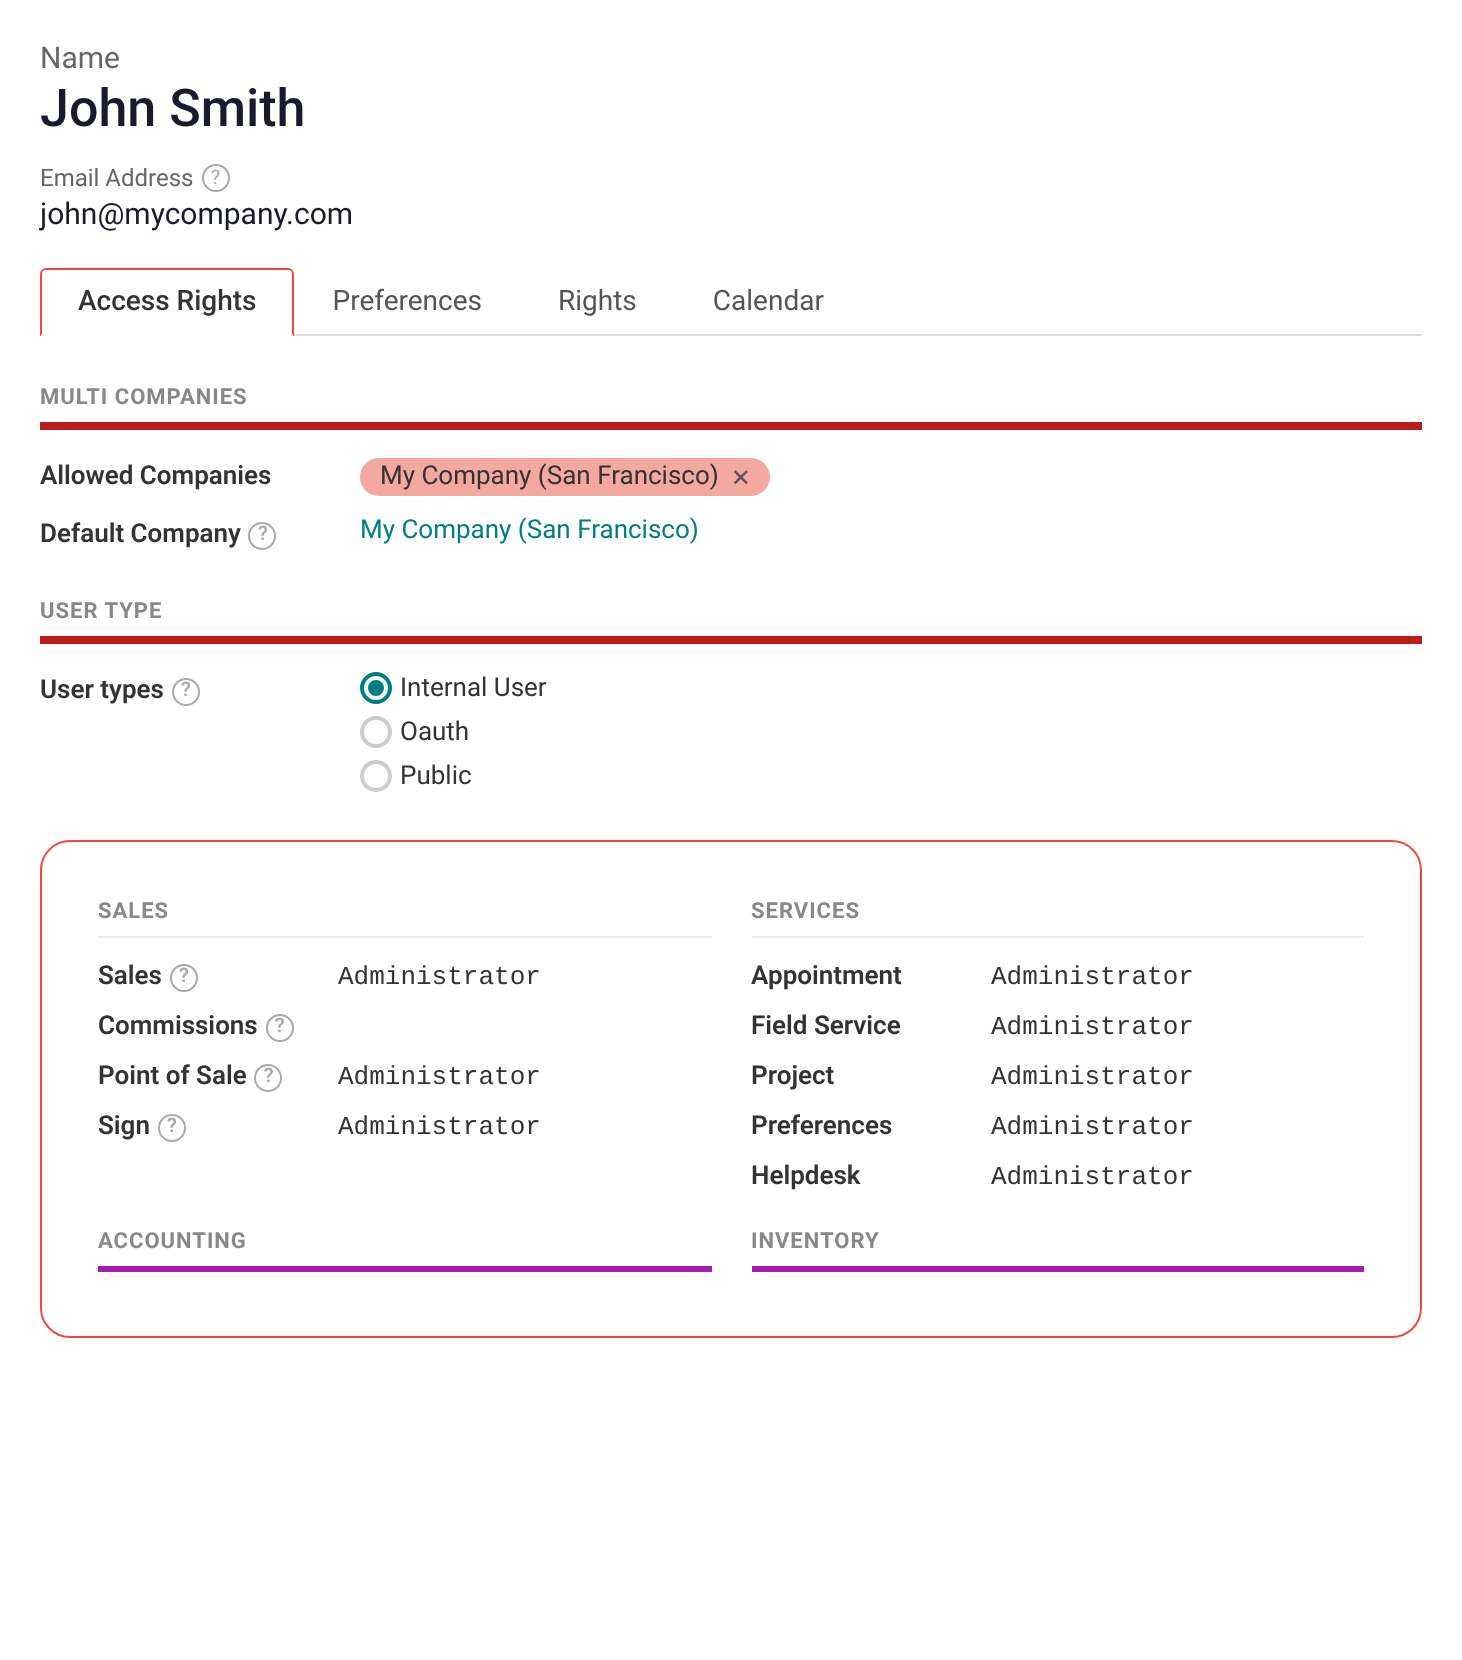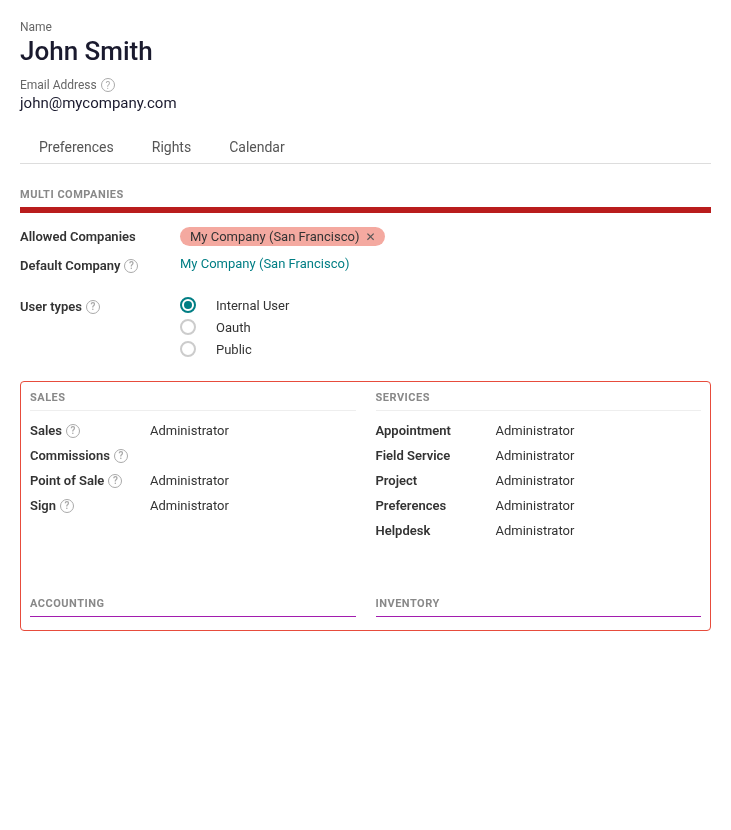--- a/index.html
+++ b/index.html
@@ -7,21 +7,21 @@
       font-family: -apple-system, BlinkMacSystemFont, 'Segoe UI', Roboto, sans-serif;
       font-size: 14px;
       color: #333;
       background: #fff;
       width: 731px;
       min-height: 830px;
       padding: 20px 20px 20px 20px;
     }
 
     .name-label {
-      font-size: 12px;
+      font-size: 15px;
       color: #666;
       margin-bottom: 2px;
     }
     .name-value {
       font-size: 26px;
       font-weight: 500;
       color: #1a1a2e;
       margin-bottom: 12px;
     }
     .email-label {
@@ -74,21 +74,21 @@
       font-weight: 500;
     }
 
     
     .section-header {
       font-size: 11px;
       font-weight: 700;
       color: #888;
       letter-spacing: 0.5px;
       text-transform: uppercase;
-      border-bottom: 6px solid #b91c1c;
+      border-bottom: 4px solid #b91c1c;
       padding-bottom: 6px;
       margin-bottom: 14px;
     }
 
     .section-block {
       margin-bottom: 24px;
     }
 
     
     .field-row {
@@ -136,21 +136,21 @@
 
     
     .radio-group {
       display: flex;
       flex-direction: column;
       gap: 6px;
     }
     .radio-option {
       display: flex;
       align-items: center;
-      gap: 20px;
+      gap: 4px;
       font-size: 13px;
       color: #333;
       cursor: pointer;
     }
     .radio-circle {
       width: 16px;
       height: 16px;
       border-radius: 50%;
       border: 2px solid #ccc;
       display: flex;
@@ -165,22 +165,22 @@
       content: '';
       width: 8px;
       height: 8px;
       background: #017e84;
       border-radius: 50%;
     }
 
     
     .permissions-box {
       border: 1px solid #e74c3c;
-      border-radius: 4px;
-      padding: 9px;
+      border-radius: 15px;
+      padding: 28px;
       margin-bottom: 20px;
     }
 
     .permissions-grid {
       display: grid;
       grid-template-columns: 1fr 1fr;
       gap: 0 20px;
     }
 
     .perm-section-title {
@@ -204,53 +204,54 @@
       font-weight: 600;
       color: #333;
       font-size: 13px;
       display: flex;
       align-items: center;
       gap: 4px;
     }
     .perm-value {
       color: #333;
       font-size: 13px;
+      font-family: Liberation Mono, monospace;
     }
 
     .bottom-sections {
       display: grid;
       grid-template-columns: 1fr 1fr;
       gap: 0 20px;
       padding: 0 16px;
     }
     .bottom-section-title {
       font-size: 11px;
       font-weight: 700;
       color: #888;
       letter-spacing: 0.5px;
       text-transform: uppercase;
-      border-bottom: 1px solid #a21caf;
+      border-bottom: 3px solid #a21caf;
       padding-bottom: 6px;
       margin-bottom: 4px;
-      margin-top: 41px;
     }
   </style>
 </head>
 <body>
 
 <div class="name-label">Name</div>
 <div class="name-value">John Smith</div>
 
 <div class="email-label">
   <span>Email Address</span>
   <span class="help-icon">?</span>
 </div>
 <div class="email-value">john@mycompany.com</div>
 
 <div class="tabs">
+  <div class="tab active">Access Rights</div>
   <div class="tab">Preferences</div>
   <div class="tab">Rights</div>
   <div class="tab">Calendar</div>
 </div>
 
 <div class="section-block">
   <div class="section-header">MULTI COMPANIES</div>
 
   <div class="field-row">
     <div class="field-label">Allowed Companies</div>
@@ -265,20 +266,21 @@
   <div class="field-row">
     <div class="field-label">
       <span>Default Company</span>
       <span class="help-icon">?</span>
     </div>
     <div class="field-value link-like">My Company (San Francisco)</div>
   </div>
 </div>
 
 <div class="section-block">
+  <div class="section-header">USER TYPE</div>
 
   <div class="field-row">
     <div class="field-label">
       <span>User types</span>
       <span class="help-icon">?</span>
     </div>
     <div class="field-value">
       <div class="radio-group">
         <label class="radio-option">
           <div class="radio-circle checked"></div>

